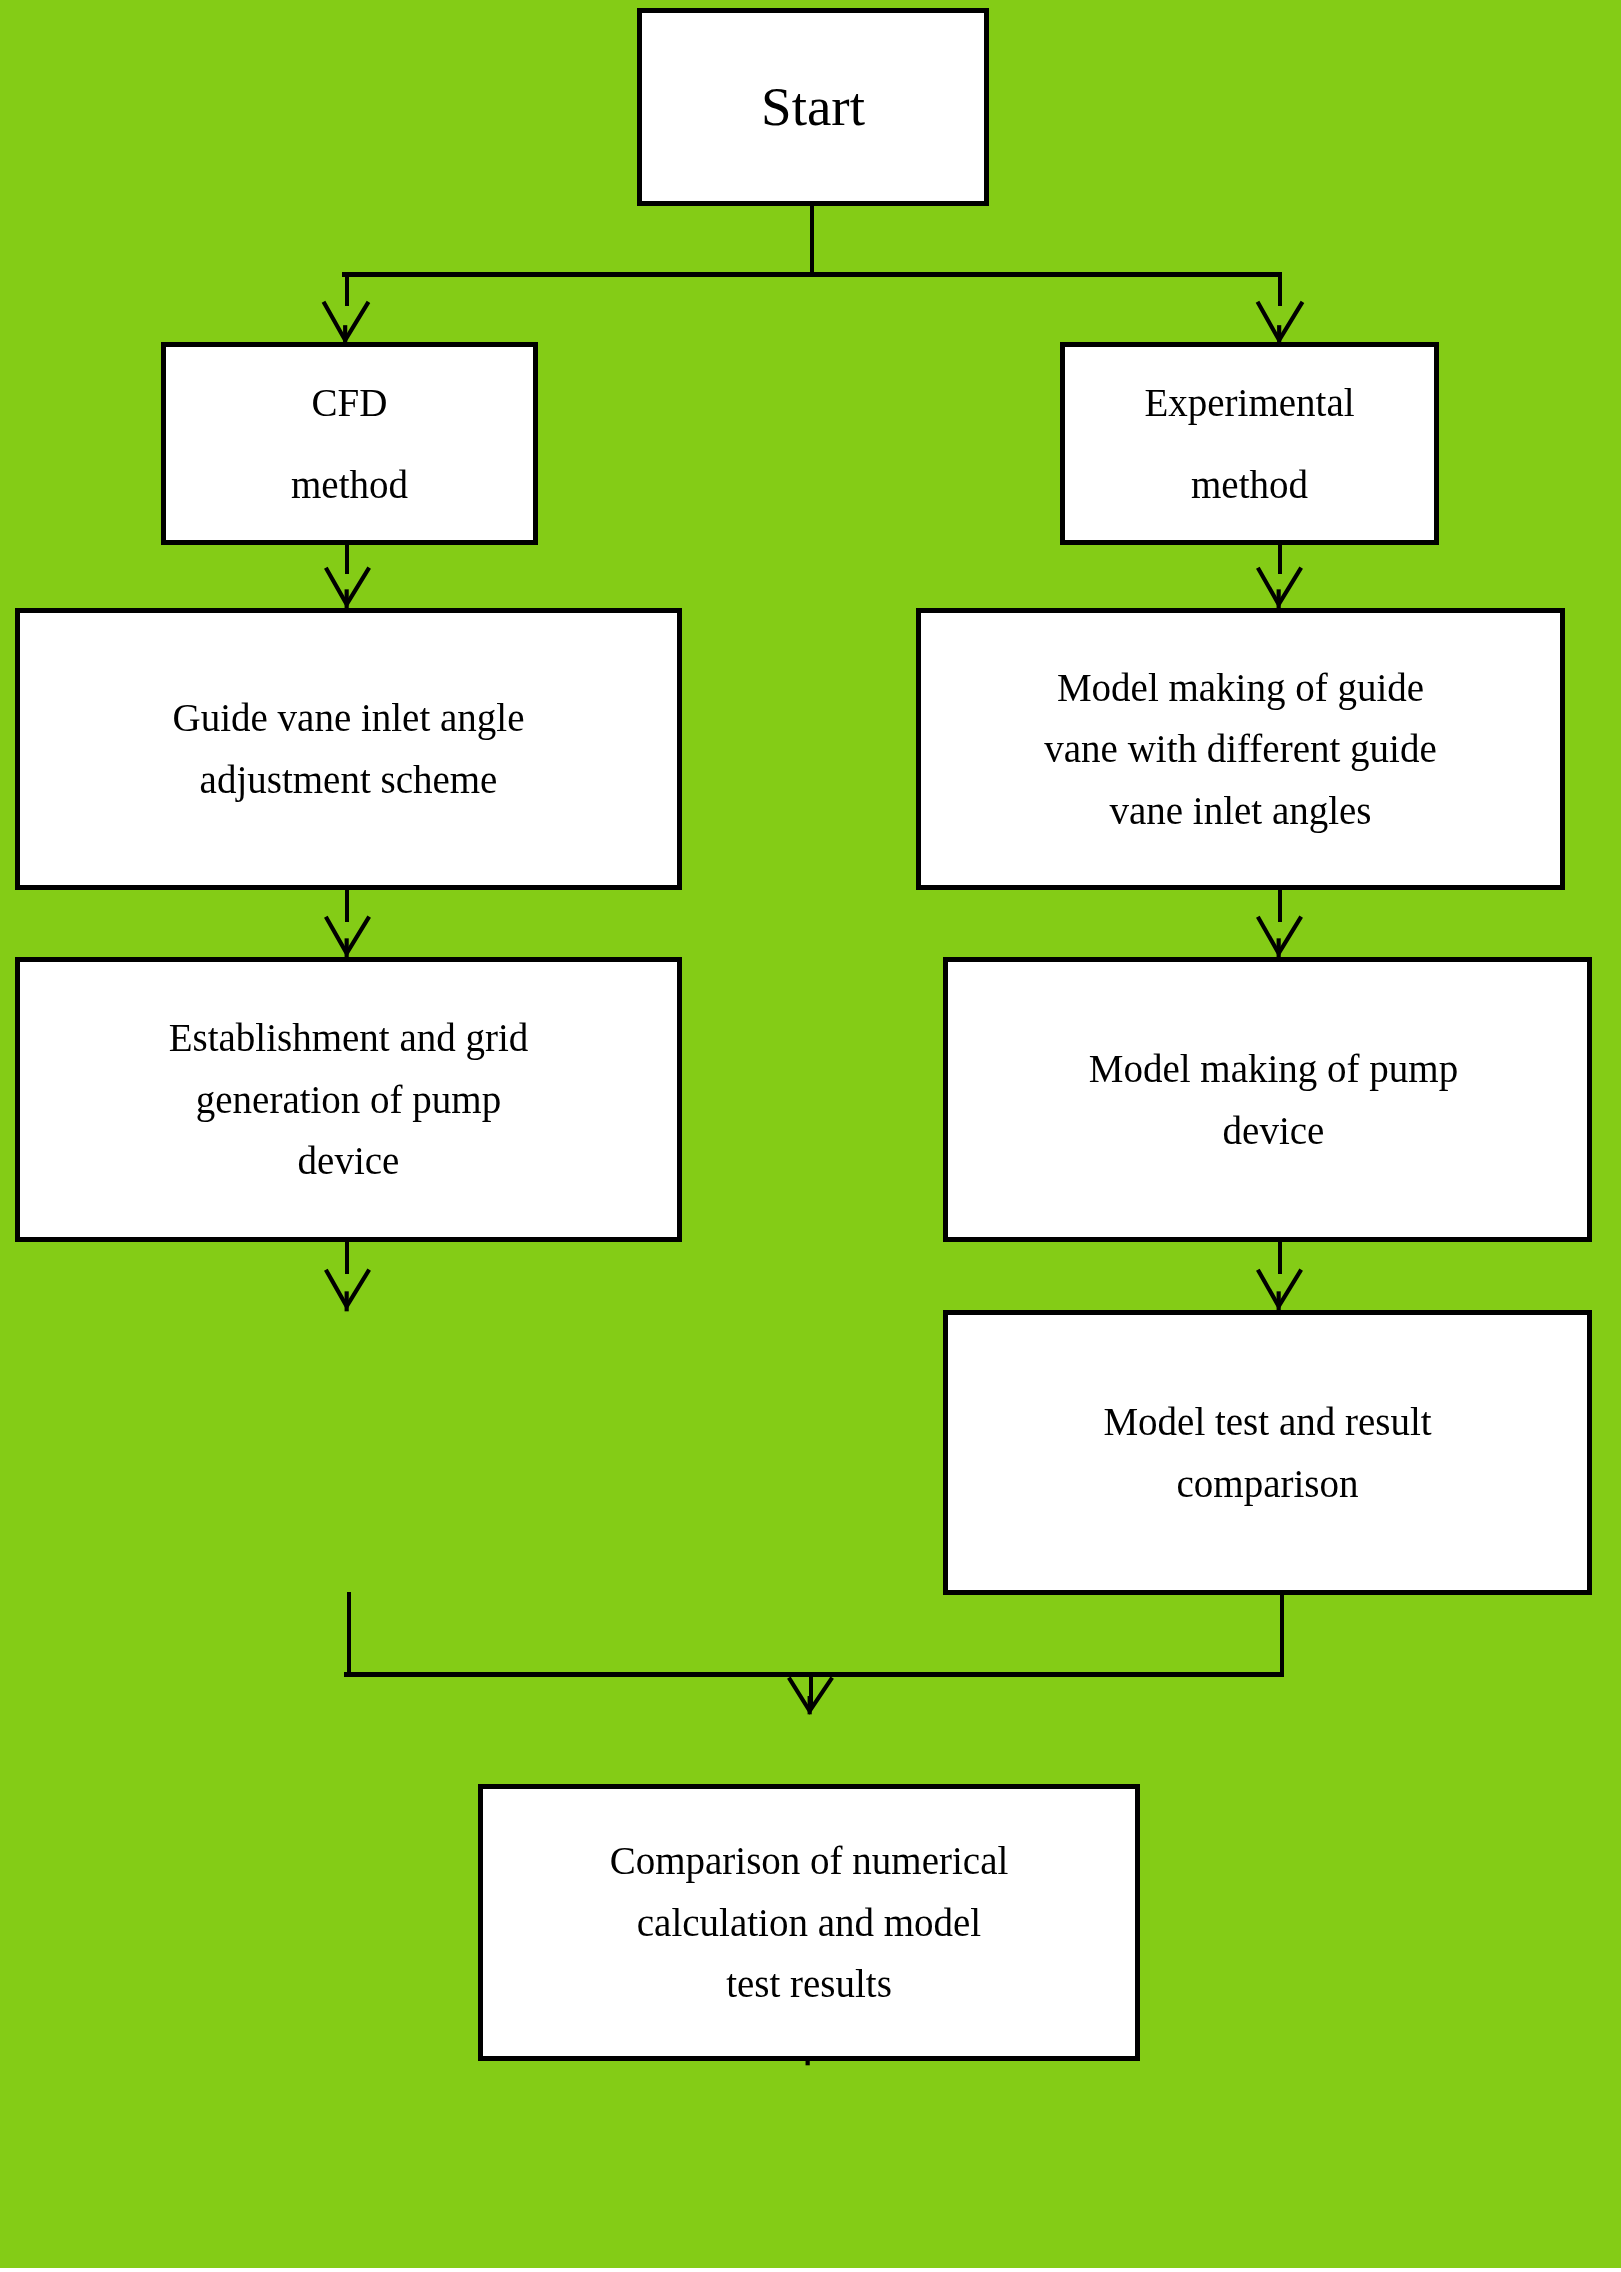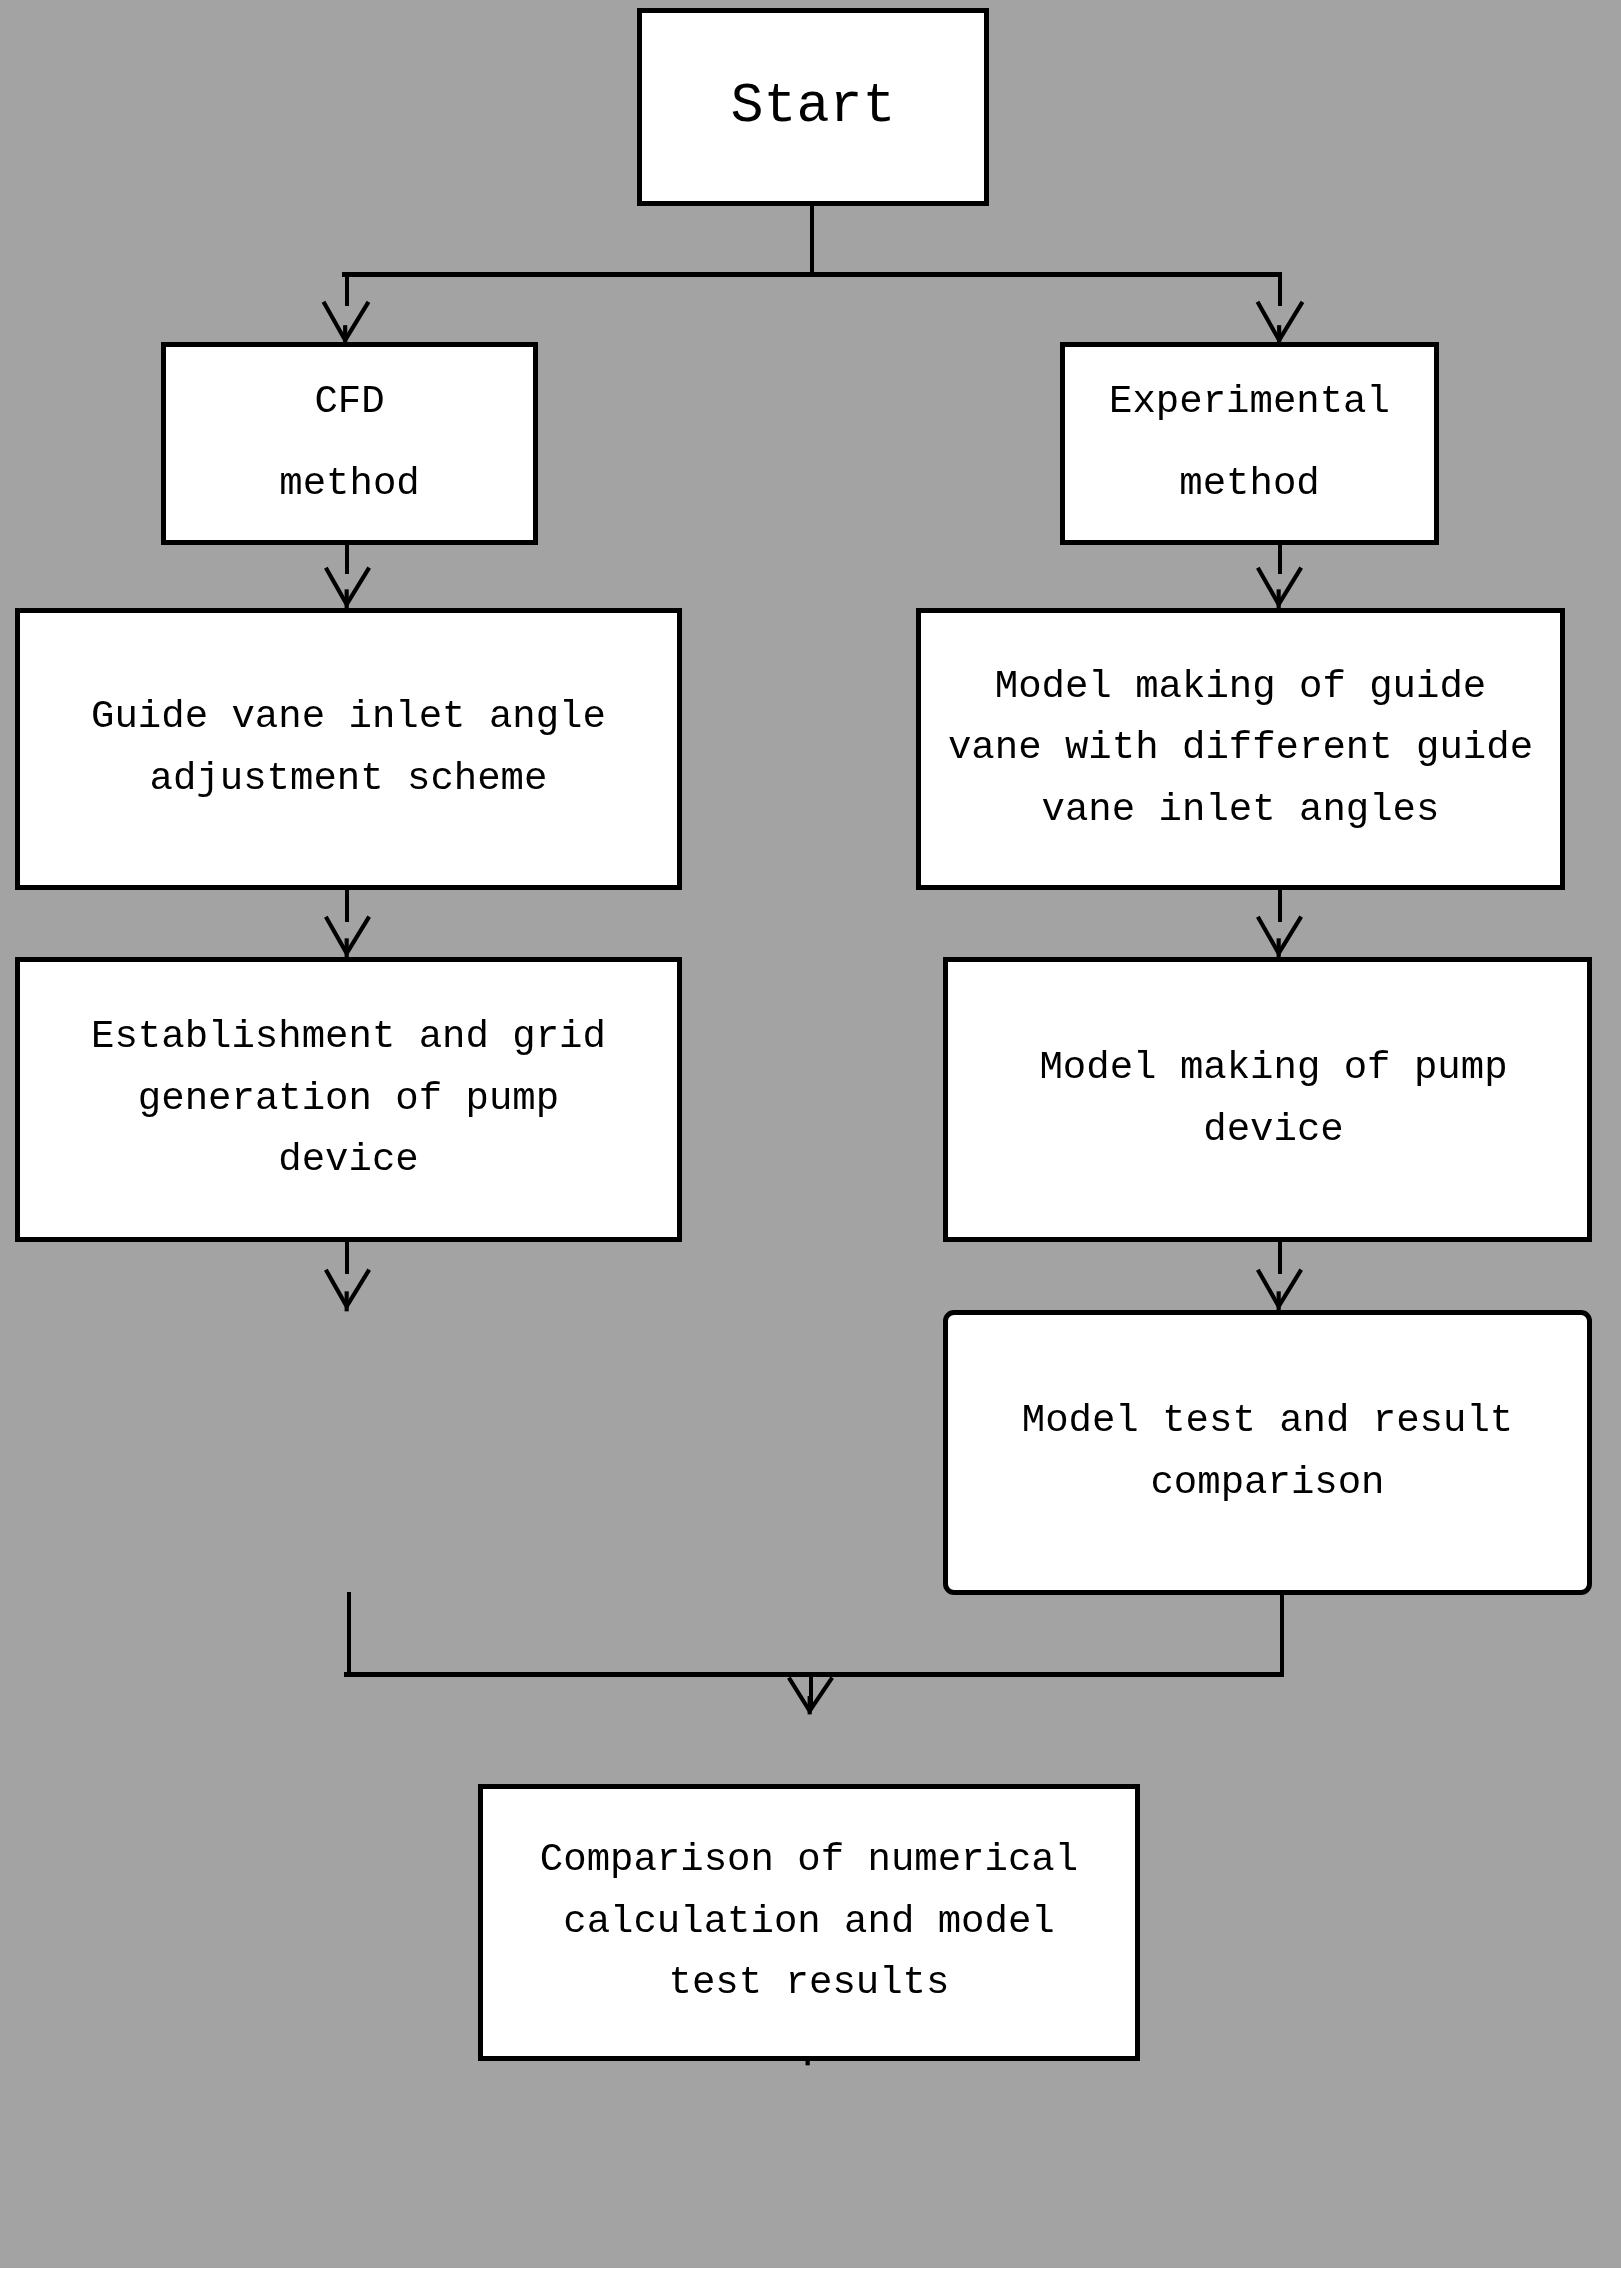--- a/index.html
+++ b/index.html
@@ -5,23 +5,23 @@
 <style>
   html, body {
     margin: 0;
     padding: 0;
     background: #ffffff;
   }
   #canvas {
     position: relative;
     width: 1621px;
     height: 2268px;
-    background: #a3a3a3;
+    background: #84cc16;
     overflow: hidden;
-    font-family: Liberation Mono, monospace;
+    font-family: Liberation Serif, serif;
   }
   .node {
     position: absolute;
     box-sizing: border-box;
     background: #ffffff;
     border: 5px solid #000000;
     display: flex;
     align-items: center;
     justify-content: center;
     text-align: center;
@@ -102,21 +102,21 @@
 generation of pump
 device</span>
   </div>
 
   <div class="node stage" style="left:943px; top:957px; width:649px; height:285px;padding-left:12px;">
     <span class="lbl">Model making of pump
 device</span>
   </div>
 
 
-  <div class="node stage" style="left:943px; top:1310px; width:649px; height:285px;border-radius:11px;">
+  <div class="node stage" style="left:943px; top:1310px; width:649px; height:285px;">
     <span class="lbl">Model test and result
 comparison</span>
   </div>
 
   <div class="node stage" style="left:478px; top:1784px; width:662px; height:277px;">
     <span class="lbl">Comparison of numerical
 calculation and model
 test results</span>
   </div>
 

